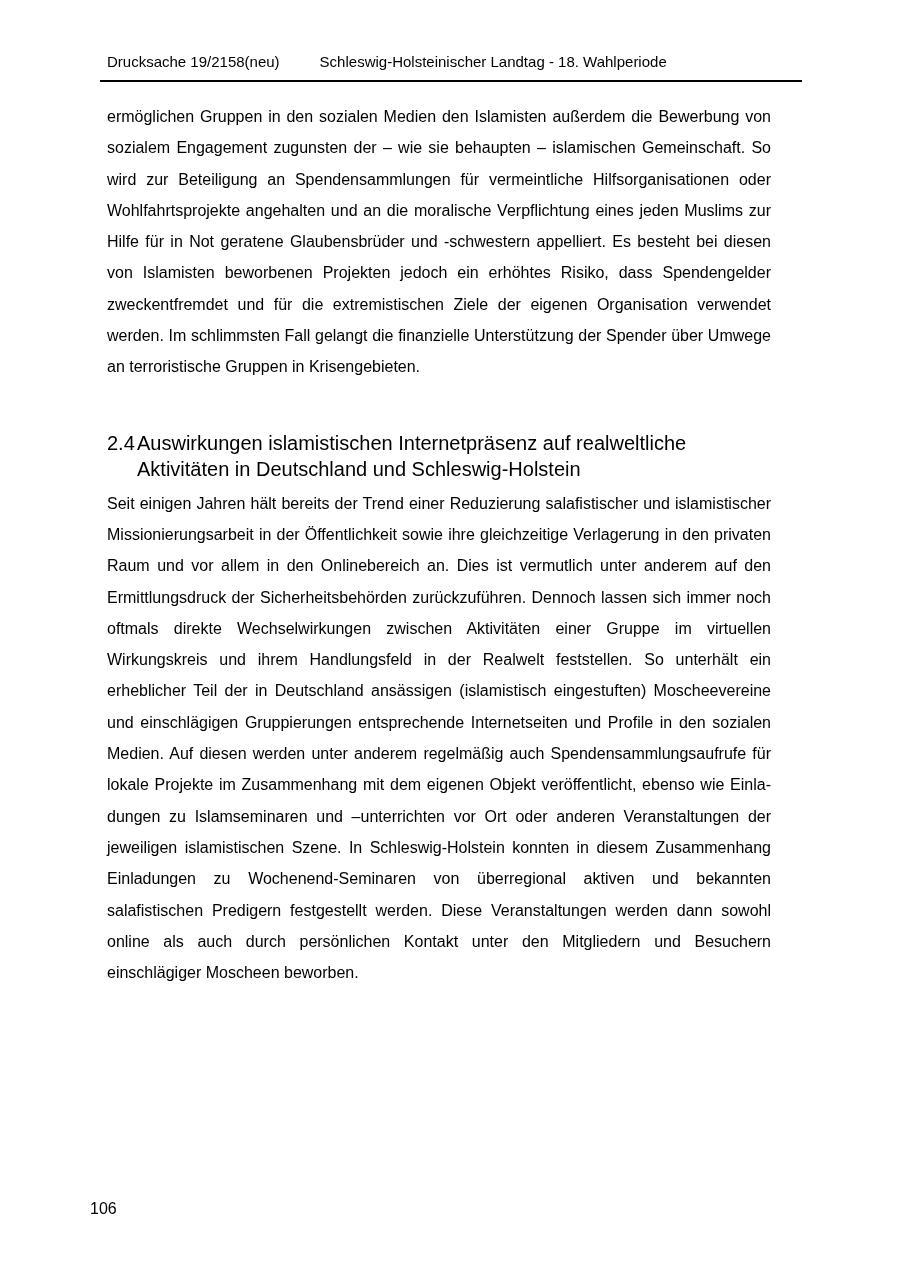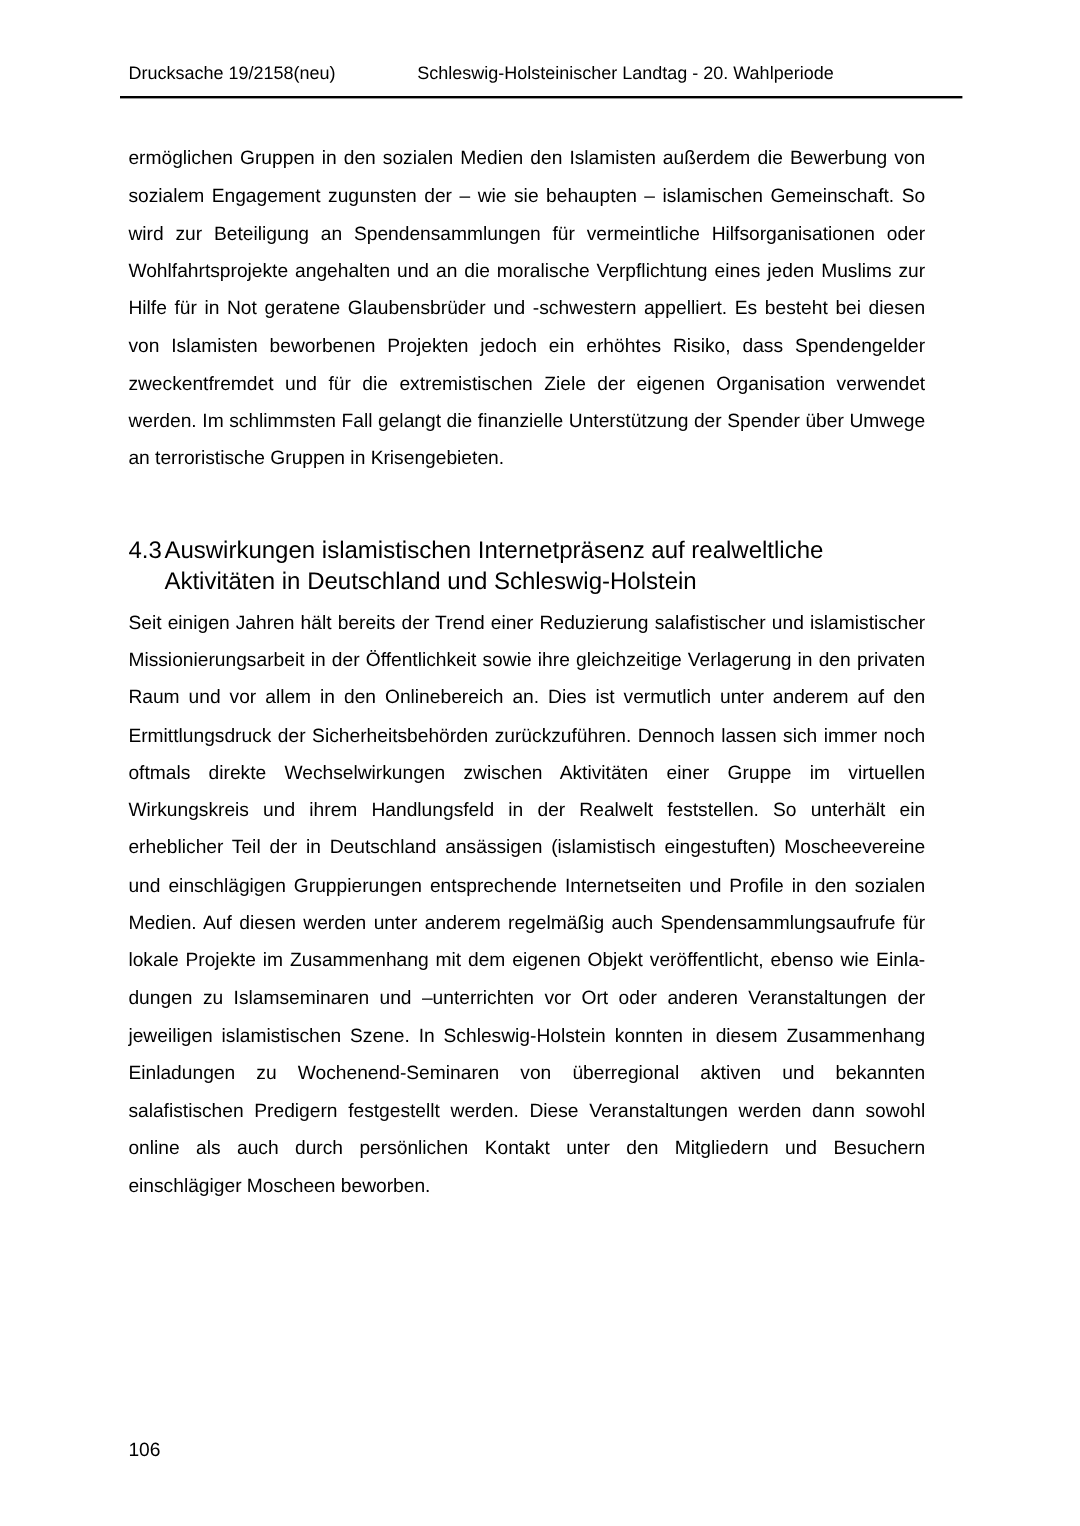--- a/index.html
+++ b/index.html
@@ -22,27 +22,26 @@
     left: 100px;
     top: 53px;
     width: 702px;
     padding: 0 0 9px 7px;
     border-bottom: 2px solid #000000;
     font-size: 15px;
     line-height: 18px;
     display: flex;
     align-items: flex-end;
     white-space: nowrap;
-    gap: 28px;
   }
   .doc-title { margin-left: 40px; }
   .content {
     position: absolute;
     left: 107px;
-    top: 117px;
+    top: 101px;
     width: 664px;
     font-size: 16px;
     line-height: 31.3px;
   }
   .para {
     text-align: justify;
     -webkit-hyphens: manual;
     hyphens: manual;
   }
   .heading {
@@ -51,41 +50,41 @@
     font-size: 20px;
     font-weight: 400;
     line-height: 26px;
     display: flex;
   }
   .heading-num { width: 30px; flex-shrink: 0; }
   .heading-text { flex: 1; }
   .para-last { margin-top: 34px; }
   .page-footer {
     position: absolute;
-    left: 107px;
+    left: 90px;
     top: 1200px;
     font-size: 16px;
   }
 </style>
 </head>
 <body>
 
 <div class="page">
 
   <header class="doc-header">
     <span class="doc-number">Drucksache 19/2158(neu)</span>
-    <span class="doc-title">Schleswig-Holsteinischer Landtag - 20. Wahlperiode</span>
+    <span class="doc-title">Schleswig-Holsteinischer Landtag - 18. Wahlperiode</span>
   </header>
 
   <main class="content">
 
     <p class="para">ermöglichen Gruppen in den sozialen Medien den Islamisten außerdem die Bewer­bung von sozialem Engagement zugunsten der – wie sie behaupten – islamischen Gemeinschaft. So wird zur Beteiligung an Spendensammlungen für vermeintliche Hilfsorganisationen oder Wohlfahrtsprojekte angehalten und an die moralische Ver­pflichtung eines jeden Muslims zur Hilfe für in Not geratene Glaubensbrüder und -schwestern appelliert. Es besteht bei diesen von Islamisten beworbenen Projekten jedoch ein erhöhtes Risiko, dass Spendengelder zweckentfremdet und für die ext­remistischen Ziele der eigenen Organisation verwendet werden. Im schlimmsten Fall gelangt die finanzielle Unterstützung der Spender über Umwege an terroristi­sche Gruppen in Krisengebieten.</p>
 
     <h2 class="heading">
-      <span class="heading-num">4.3</span>
+      <span class="heading-num">2.4</span>
       <span class="heading-text">Auswirkungen islamistischen Internetpräsenz auf realweltliche Aktivitäten in Deutschland und Schleswig-Holstein</span>
     </h2>
 
     <p class="para">Seit einigen Jahren hält bereits der Trend einer Reduzierung salafistischer und is­lamistischer Missionierungsarbeit in der Öffentlichkeit sowie ihre gleichzeitige Ver­lagerung in den privaten Raum und vor allem in den Onlinebereich an. Dies ist ver­mutlich unter anderem auf den Ermittlungsdruck der Sicherheitsbehörden zurück­zuführen. Dennoch lassen sich immer noch oftmals direkte Wechselwirkungen zwi­schen Aktivitäten einer Gruppe im virtuellen Wirkungskreis und ihrem Handlungs­feld in der Realwelt feststellen. So unterhält ein erheblicher Teil der in Deutschland ansässigen (islamistisch eingestuften) Moscheevereine und einschlägigen Gruppie­rungen entsprechende Internetseiten und Profile in den sozialen Medien. Auf diesen werden unter anderem regelmäßig auch Spendensammlungsaufrufe für lokale Pro­jekte im Zusammenhang mit dem eigenen Objekt veröffentlicht, ebenso wie Einla­dungen zu Islamseminaren und –unterrichten vor Ort oder anderen Veranstaltungen der jeweiligen islamistischen Szene. In Schleswig-Holstein konnten in diesem Zu­sammenhang Einladungen zu Wochenend-Seminaren von überregional aktiven und bekannten salafistischen Predigern festgestellt werden. Diese Veranstaltungen werden dann sowohl online als auch durch persönlichen Kontakt unter den Mitglie­dern und Besuchern einschlägiger Moscheen beworben.</p>
 
 
   </main>
 
   <footer class="page-footer">
     <span>106</span>

